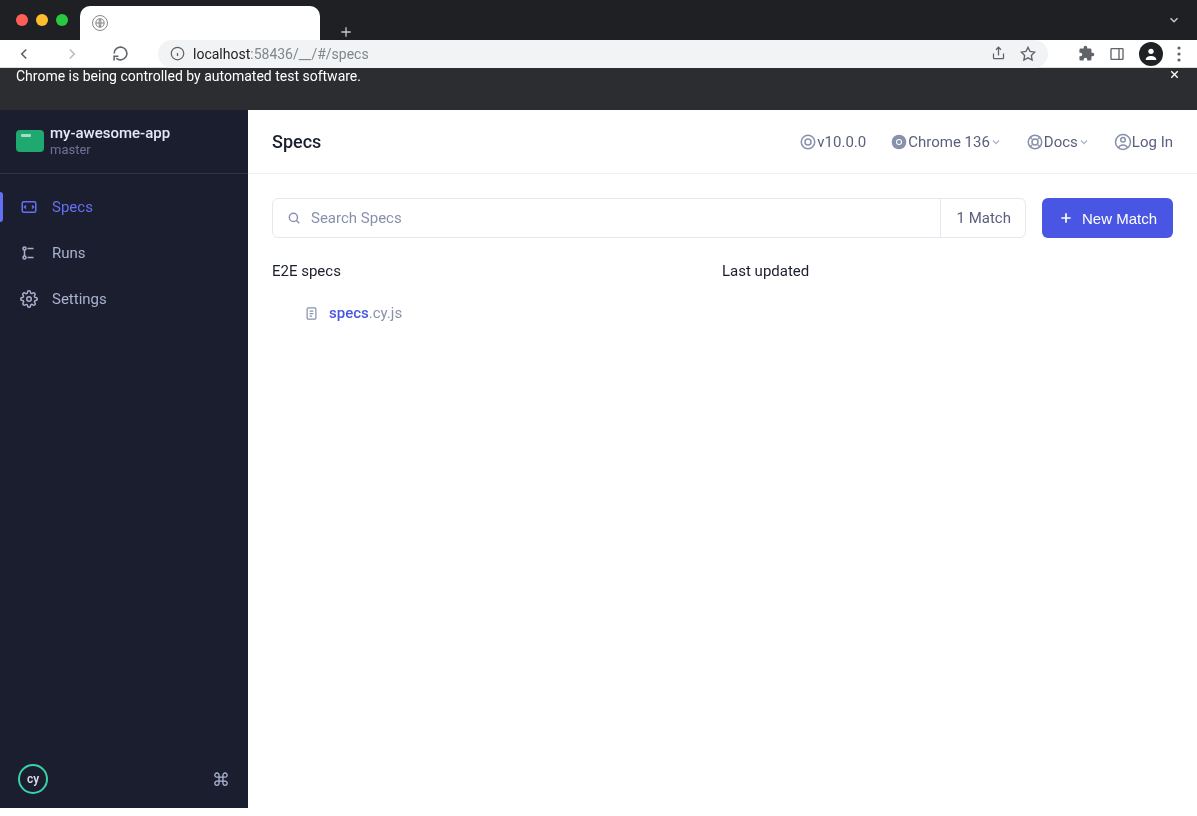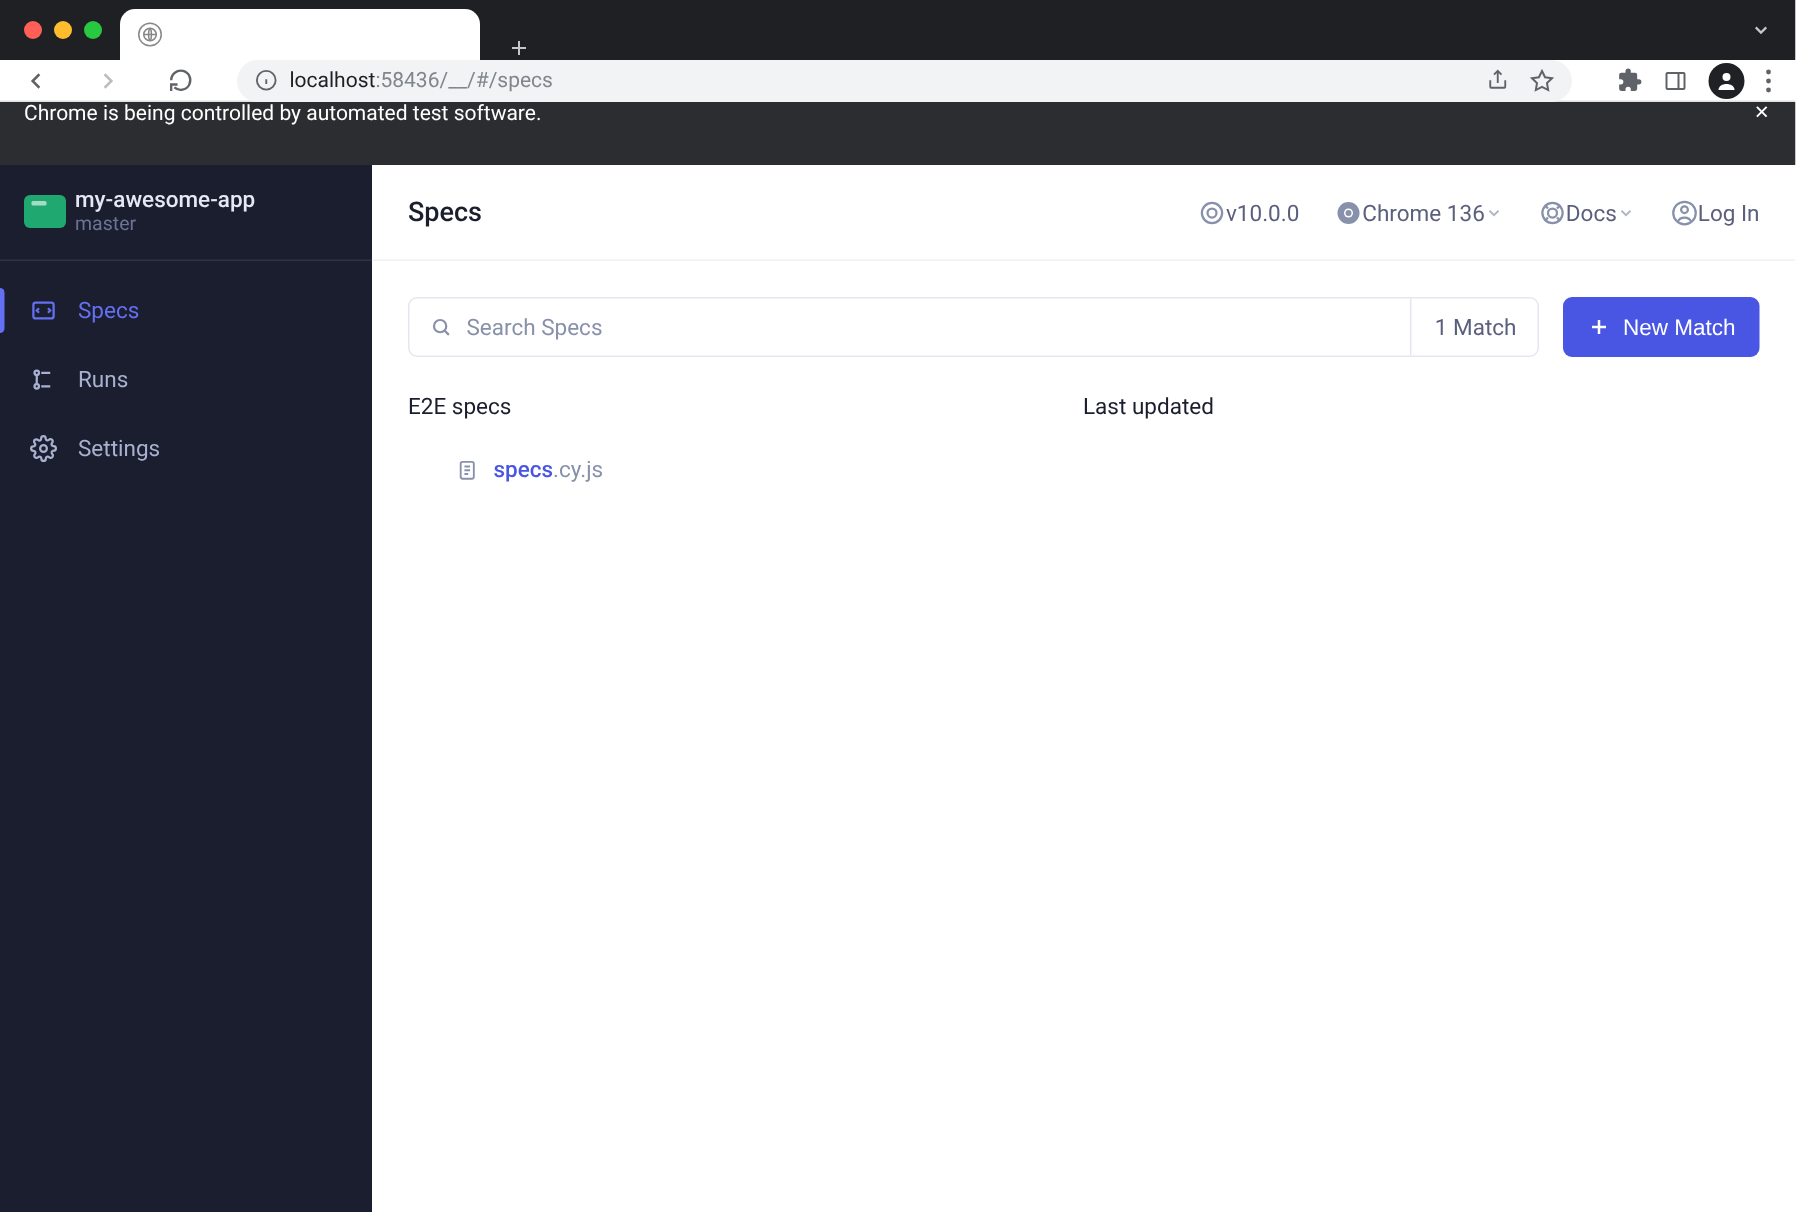--- a/index.html
+++ b/index.html
@@ -406,20 +406,26 @@
       </div>
       <div class="nav-item">
         <span class="nav-icon">
           <svg width="18" height="18" viewBox="0 0 24 24" fill="none" stroke="currentColor" stroke-width="2">
               <circle cx="12" cy="12" r="3"></circle>
               <path d="M19.4 15a1.65 1.65 0 00.33 1.82l.06.06a2 2 0 11-2.83 2.83l-.06-.06a1.65 1.65 0 00-1.82-.33 1.65 1.65 0 00-1 1.51V21a2 2 0 11-4 0v-.09a1.65 1.65 0 00-1-1.51 1.65 1.65 0 00-1.82.33l-.06.06a2 2 0 11-2.83-2.83l.06-.06a1.65 1.65 0 00.33-1.82 1.65 1.65 0 00-1.51-1H3a2 2 0 110-4h.09a1.65 1.65 0 001.51-1 1.65 1.65 0 00-.33-1.82l-.06-.06a2 2 0 112.83-2.83l.06.06a1.65 1.65 0 001.82.33h0a1.65 1.65 0 001-1.51V3a2 2 0 114 0v.09a1.65 1.65 0 001 1.51 1.65 1.65 0 001.82-.33l.06-.06a2 2 0 112.83 2.83l-.06.06a1.65 1.65 0 00-.33 1.82v0a1.65 1.65 0 001.51 1H21a2 2 0 110 4h-.09a1.65 1.65 0 00-1.51 1z"></path>
             </svg>
         </span>
         <span>Settings</span>
       </div>
+    </div>
+    <div class="sidebar-footer">
+      <div class="cy-logo">
+        <span>cy</span>
+      </div>
+      <div class="shortcut-icon">⌘</div>
     </div>
   </div>
 
   <div class="main">
     <div class="topbar">
       <div class="page-title">Specs</div>
       <div class="topbar-right">
         <div class="tb-item">
           <span class="tb-icon">
             <svg width="18" height="18" viewBox="0 0 24 24" fill="none" stroke="currentColor" stroke-width="2">

